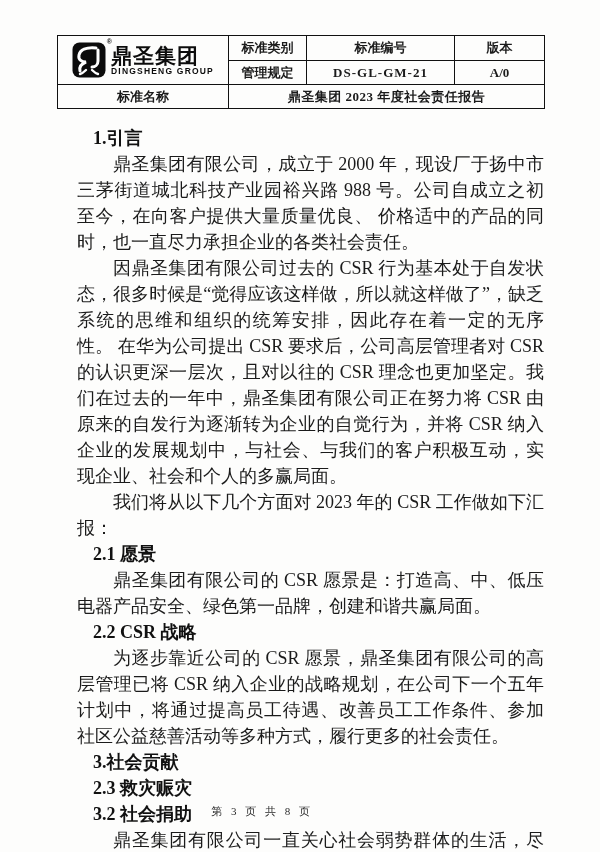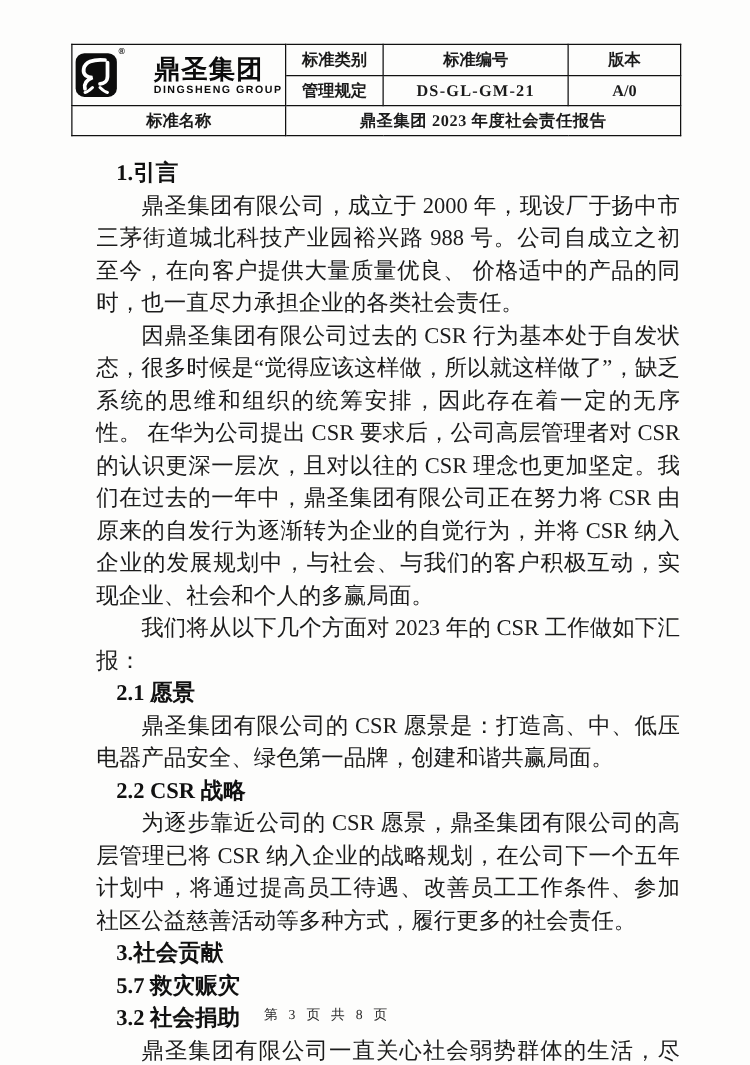--- a/index.html
+++ b/index.html
@@ -18,21 +18,21 @@
   
   table.hdr { border-collapse:collapse; width:487px; table-layout:fixed; }
   table.hdr td {
     border:1.6px solid #111;
     text-align:center; vertical-align:middle;
     font-size:13px; line-height:1;
     padding:5px 2px;
     font-weight:bold;
   }
   td.logo-cell { width:171px; padding:3px 6px; }
-  .logo-wrap { display:flex; align-items:center; justify-content:space-between; gap:5px; }
+  .logo-wrap { display:flex; align-items:center; justify-content:center; gap:5px; }
   .logo-mark { position:relative; width:34px; height:38px; flex:0 0 auto; }
   .logo-mark svg { display:block; }
   .reg { position:absolute; top:-3px; right:-6px; font-size:7px; font-weight:bold; color:#111;
          font-family:"Liberation Sans",sans-serif; }
   .brand { display:flex; flex-direction:column; align-items:flex-start; }
   .brand-cn { font-size:21px; font-weight:bold; letter-spacing:1px;
               font-family:"Liberation Sans","DejaVu Sans",sans-serif; color:#0c0c0c; }
   .brand-en { font-size:8.5px; font-weight:bold; letter-spacing:1.2px;
               font-family:"Liberation Sans","DejaVu Sans",sans-serif; color:#0c0c0c; margin-top:1px; }
   .c2 { width:78px; } .c3 { width:148px; } .c4 { width:90px; }
@@ -111,21 +111,21 @@
     <div class="body-text">
       <div class="h">1.引言</div>
       <div class="p">鼎圣集团有限公司，成立于 2000 年，现设厂于扬中市三茅街道城北科技产业园裕兴路 988 号。公司自成立之初至今，在向客户提供大量质量优良、 价格适中的产品的同时，也一直尽力承担企业的各类社会责任。</div>
       <div class="p">因鼎圣集团有限公司过去的 CSR 行为基本处于自发状态，很多时候是“觉得应该这样做，所以就这样做了”，缺乏系统的思维和组织的统筹安排，因此存在着一定的无序性。 在华为公司提出 CSR 要求后，公司高层管理者对 CSR 的认识更深一层次，且对以往的 CSR 理念也更加坚定。我们在过去的一年中，鼎圣集团有限公司正在努力将 CSR 由原来的自发行为逐渐转为企业的自觉行为，并将 CSR 纳入企业的发展规划中，与社会、与我们的客户积极互动，实现企业、社会和个人的多赢局面。</div>
       <div class="p">我们将从以下几个方面对 2023 年的 CSR 工作做如下汇报：</div>
       <div class="h">2.1 愿景</div>
       <div class="p">鼎圣集团有限公司的 CSR 愿景是：打造高、中、低压电器产品安全、绿色第一品牌，创建和谐共赢局面。</div>
       <div class="h">2.2 CSR 战略</div>
       <div class="p">为逐步靠近公司的 CSR 愿景，鼎圣集团有限公司的高层管理已将 CSR 纳入企业的战略规划，在公司下一个五年计划中，将通过提高员工待遇、改善员工工作条件、参加社区公益慈善活动等多种方式，履行更多的社会责任。</div>
       <div class="h">3.社会贡献</div>
-      <div class="h">5.7 救灾赈灾</div>
+      <div class="h">2.3 救灾赈灾</div>
       <div class="h">3.2 社会捐助</div>
       <div class="p">鼎圣集团有限公司一直关心社会弱势群体的生活，尽力为有需要的人士提供更多帮助，公司主动为 23 名残障人士缴纳社会保险和医疗保险（单位全部承担），公司亦帮助多名贫困生完成高中学业，以使更多人得到应有的帮助。</div>
     </div>
 
     <div class="sig-area">
       <span class="sig-label gm-label">总经理：</span>
       <svg class="sig-svg gm-sig" width="190" height="66" viewBox="0 0 190 66">
         <g fill="none" stroke="#1f1f1f" stroke-width="2.4" stroke-linecap="round">
           <path d="M16,40 C24,18 36,10 31,15 C23,23 18,30 27,31 C36,32 31,42 21,49 C15,53 11,55 17,53"></path>
           <path d="M8,58 C26,50 44,46 58,47"></path>

